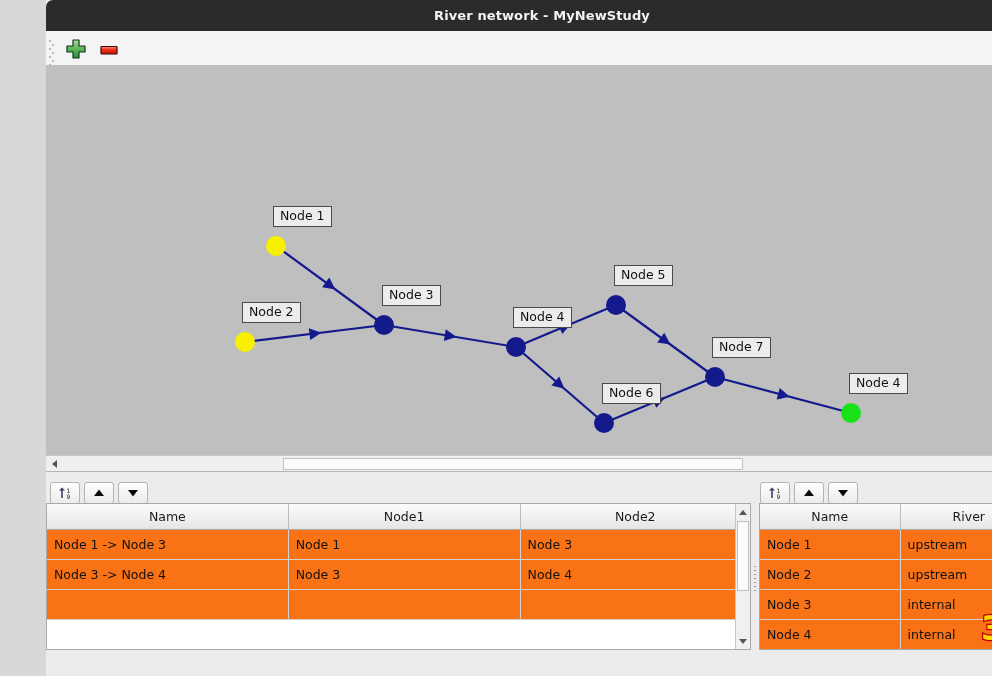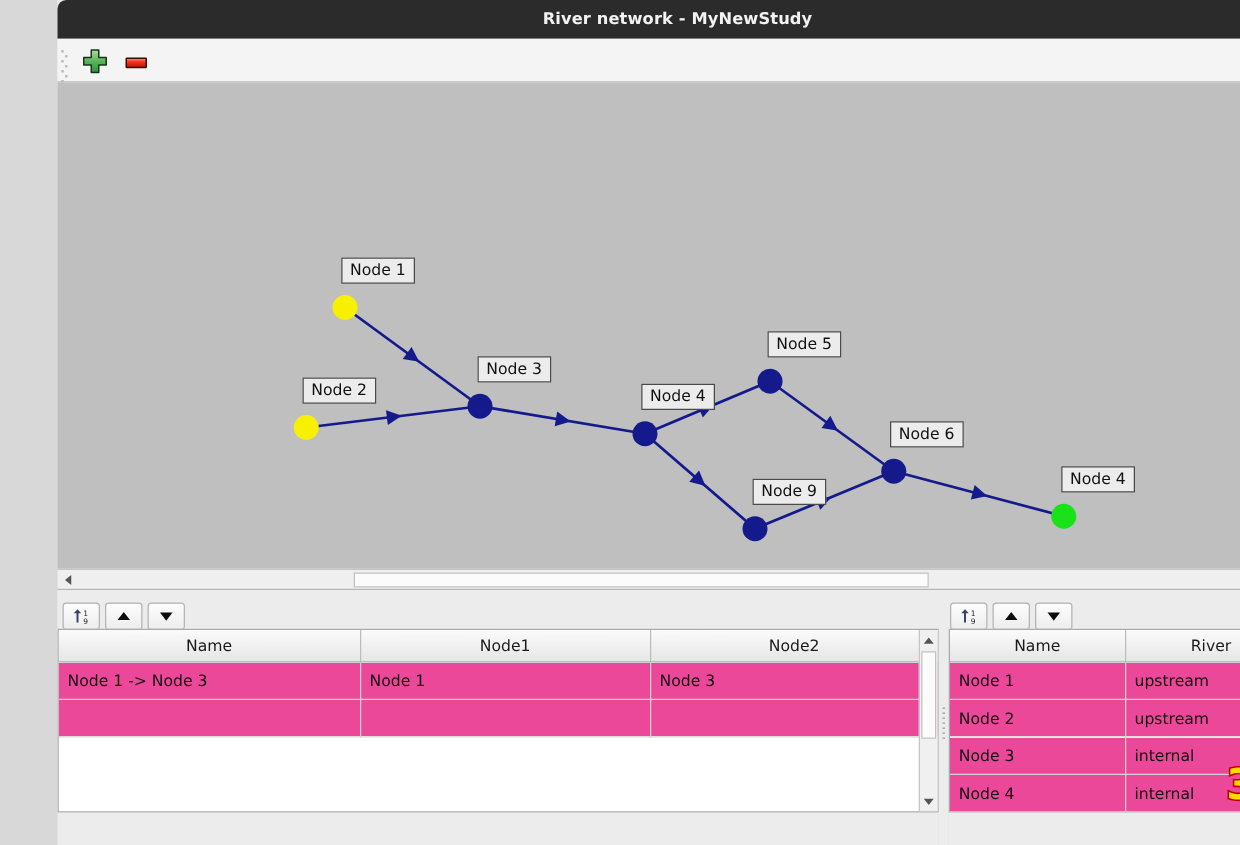--- a/index.html
+++ b/index.html
@@ -222,21 +222,21 @@
     text-align: center;
     font-size: 12.5px;
   }
   table.grid th:last-child { border-right: none; }
   table.grid td {
     border-right: 1px solid #d2d2d2;
     border-bottom: 1px solid #d2d2d2;
     height: 29px;
     padding: 0 0 0 7px;
     color: #111;
-    background: #ec4899;
+    background: #f97316;
     white-space: nowrap;
     overflow: hidden;
   }
   table.grid td:last-child { border-right: none; }
 </style>
 </head>
 <body>
 
 <div id="app">
 
@@ -314,22 +314,22 @@
           <circle cx="558" cy="357" r="10" fill="#141a8c"></circle>
           <circle cx="669" cy="311" r="10" fill="#141a8c"></circle>
           <circle cx="805" cy="347" r="10" fill="#19e219"></circle>
         </svg>
       <div id="graph-labels">
           <div class="node-label" style="left: 227px; top: 140px;">Node 1</div>
           <div class="node-label" style="left: 196px; top: 236px;">Node 2</div>
           <div class="node-label" style="left: 336px; top: 219px;">Node 3</div>
           <div class="node-label" style="left: 467px; top: 241px;">Node 4</div>
           <div class="node-label" style="left: 568px; top: 199px;">Node 5</div>
-          <div class="node-label" style="left: 556px; top: 317px;">Node 9</div>
-          <div class="node-label" style="left: 666px; top: 271px;">Node 6</div>
+          <div class="node-label" style="left: 556px; top: 317px;">Node 6</div>
+          <div class="node-label" style="left: 666px; top: 271px;">Node 7</div>
           <div class="node-label" style="left: 803px; top: 307px;">Node 4</div>
         </div>
 
     </div>
 
     <div class="sb-v" style="left:976px; top:0; height:390px;">
       <div class="sb-arrow" style="left:0; top:0;">
         <div class="tri tri-up"></div>
       </div>
       <div class="sb-thumb-v" style="top:147px; height:90px;"></div>
@@ -392,20 +392,25 @@
             <th>Node2</th>
           </tr>
         </thead>
         <tbody id="left-tbody">
             <tr>
               <td>Node 1 -&gt; Node 3</td>
               <td>Node 1</td>
               <td>Node 3</td>
             </tr>
             <tr>
+              <td>Node 3 -&gt; Node 4</td>
+              <td>Node 3</td>
+              <td>Node 4</td>
+            </tr>
+            <tr>
               <td></td>
               <td></td>
               <td></td>
             </tr>
           </tbody>
       </table>
     </div>
 
     <div class="sb-v" style="left:689px; top:24px; width:15px; height:145px;">
       <div class="sb-arrow" style="left:-1px; top:0;">

